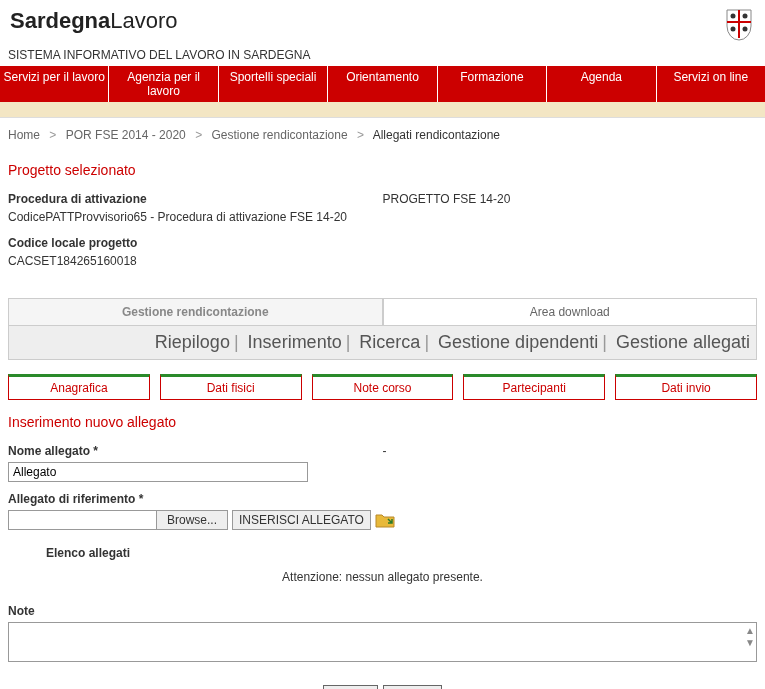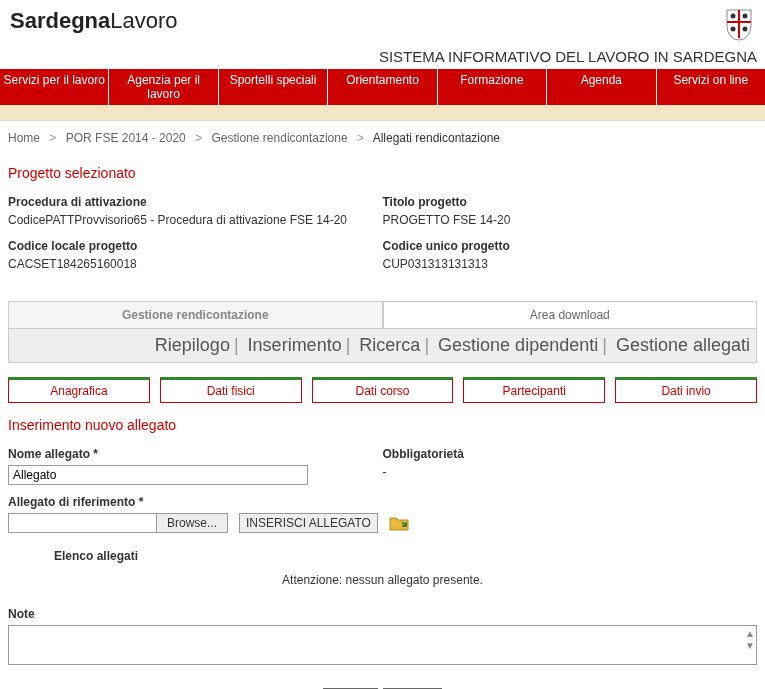--- a/index.html
+++ b/index.html
@@ -1,21 +1,21 @@
 <!DOCTYPE html>
 <html><head>
 <meta charset="utf-8">
 <style>
 * { box-sizing: border-box; margin: 0; padding: 0; }
 body { font-family: Arial, sans-serif; font-size: 12px; color: #333; background: #fff; width: 765px; }
 .header { display: flex; justify-content: space-between; align-items: flex-start; padding: 8px 10px 4px; }
 .logo { font-size: 22px; color: #222; }
 .logo .bold { font-weight: bold; }
 .crest { width: 32px; height: 36px; }
-.tagline { text-align: right; font-size: 15px; color: #333; padding: 0 8px 4px; }
+.tagline { text-align: left; font-size: 12px; color: #333; padding: 0 8px 4px; }
 .nav { display: flex; background: #c00; }
 .nav-item { flex: 1; text-align: center; color: #fff; font-size: 12px; padding: 4px 2px; border-right: 1px solid #fff; cursor: pointer; }
 .nav-item:last-child { border-right: none; }
 .stripe { height: 16px; background: #f3e6c4; border-bottom: 1px solid #ddd; }
 .breadcrumb { padding: 10px 8px; font-size: 12px; color: #666; }
 .breadcrumb a { color: #666; text-decoration: none; }
 .breadcrumb .sep { margin: 0 6px; color: #999; }
 .breadcrumb .current { color: #333; }
 .content { padding: 0 8px; }
 .section-title { color: #c00; font-size: 14px; margin: 10px 0 14px; }
@@ -28,27 +28,27 @@
 .tab-main.inactive { background: #fff; color: #666; font-weight: normal; }
 .subnav { background: #eee; border: 1px solid #ccc; border-top: none; text-align: right; padding: 6px; font-size: 18px; color: #555; }
 .subnav span { cursor: pointer; }
 .subnav .sep2 { margin: 0 4px; color: #999; }
 .pill-tabs { display: flex; gap: 10px; margin: 14px 0; }
 .pill { flex: 1; text-align: center; padding: 4px 6px; border: 1px solid #c00; border-top: 3px solid #2a8a2a; color: #c00; font-size: 12px; cursor: pointer; background: #fff; }
 .pill.active { background: #c00; color: #fff; font-weight: bold; }
 .form-row { display: flex; margin-bottom: 10px; }
 .form-col { flex: 1; }
 .input-text { width: 300px; border: 1px solid #999; padding: 2px 4px; font-size: 12px; }
-.file-row { display: flex; align-items: center; gap: 11px; }
+.file-row { display: flex; align-items: center; gap: 4px; }
 .file-box { display: flex; border: 1px solid #999; width: 220px; }
 .file-path { flex: 1; padding: 2px 4px; font-size: 12px; background: #fff; min-height: 18px; }
 .browse-btn { border-left: 1px solid #999; padding: 2px 10px; background: #eee; cursor: pointer; font-size: 12px; }
 .insert-btn { border: 1px solid #999; padding: 2px 6px; background: #eee; cursor: pointer; font-size: 12px; }
 .folder-icon { width: 20px; height: 16px; display: inline-block; }
-.elenco-label { font-weight: bold; margin: 16px 8px 10px; padding-left: 38px; }
+.elenco-label { font-weight: bold; margin: 16px 0 10px; padding-left: 38px; }
 .attenzione { text-align: center; font-size: 12px; margin: 10px 0 20px; }
 .note-label { font-weight: bold; margin-bottom: 4px; }
 .note-area { width: 100%; height: 40px; border: 1px solid #999; resize: none; font-family: Arial; font-size: 12px; padding: 2px; }
 .note-wrap { position: relative; }
 .scroll-arrows { position: absolute; right: 2px; top: 4px; display: flex; flex-direction: column; gap: 2px; }
 .scroll-arrows span { font-size: 10px; color: #888; cursor: pointer; line-height: 10px; }
 .action-row { text-align: center; margin: 20px 0; }
 .action-btn { border: 1px solid #666; padding: 3px 8px; background: #eee; cursor: pointer; font-size: 12px; margin: 0 1px; }
 </style>
 </head>
@@ -92,64 +92,58 @@
 </div>
 
 <div class="content">
   <div class="section-title">Progetto selezionato</div>
   <div class="row">
     <div class="col">
       <div class="field-label">Procedura di attivazione</div>
       <div class="field-value">CodicePATTProvvisorio65 - Procedura di attivazione FSE 14-20</div>
     </div>
     <div class="col">
-      <div class="field-label">Titolo progetto</div>
       <div class="field-value">PROGETTO FSE 14-20</div>
     </div>
   </div>
   <div class="row">
     <div class="col">
       <div class="field-label">Codice locale progetto</div>
       <div class="field-value">CACSET184265160018</div>
-    </div>
-    <div class="col">
-      <div class="field-label">Codice unico progetto</div>
-      <div class="field-value">CUP031313131313</div>
     </div>
   </div>
 
   <div class="tabs-main">
     <div class="tab-main">Gestione rendicontazione</div>
     <div class="tab-main inactive">Area download</div>
   </div>
   <div class="subnav">
     <span>Riepilogo</span><span class="sep2">|</span>
     <span>Inserimento</span><span class="sep2">|</span>
     <span>Ricerca</span><span class="sep2">|</span>
     <span>Gestione dipendenti</span><span class="sep2">|</span>
     <span>Gestione allegati</span>
   </div>
 
   <div class="pill-tabs">
     <div class="pill">Anagrafica</div>
     <div class="pill">Dati fisici</div>
-    <div class="pill">Dati corso</div>
+    <div class="pill">Note corso</div>
     <div class="pill">Partecipanti</div>
     <div class="pill">Dati invio</div>
   </div>
 
   <div class="section-title">Inserimento nuovo allegato</div>
 
   <div class="form-row">
     <div class="form-col">
       <div class="field-label">Nome allegato *</div>
       <input class="input-text" value="Allegato" style="">
     </div>
     <div class="form-col">
-      <div class="field-label">Obbligatorietà</div>
       <div class="field-value">-</div>
     </div>
   </div>
 
   <div class="field-label">Allegato di riferimento *</div>
   <div class="file-row">
     <div class="file-box">
       <div class="file-path"></div>
       <div class="browse-btn">Browse...</div>
     </div>

